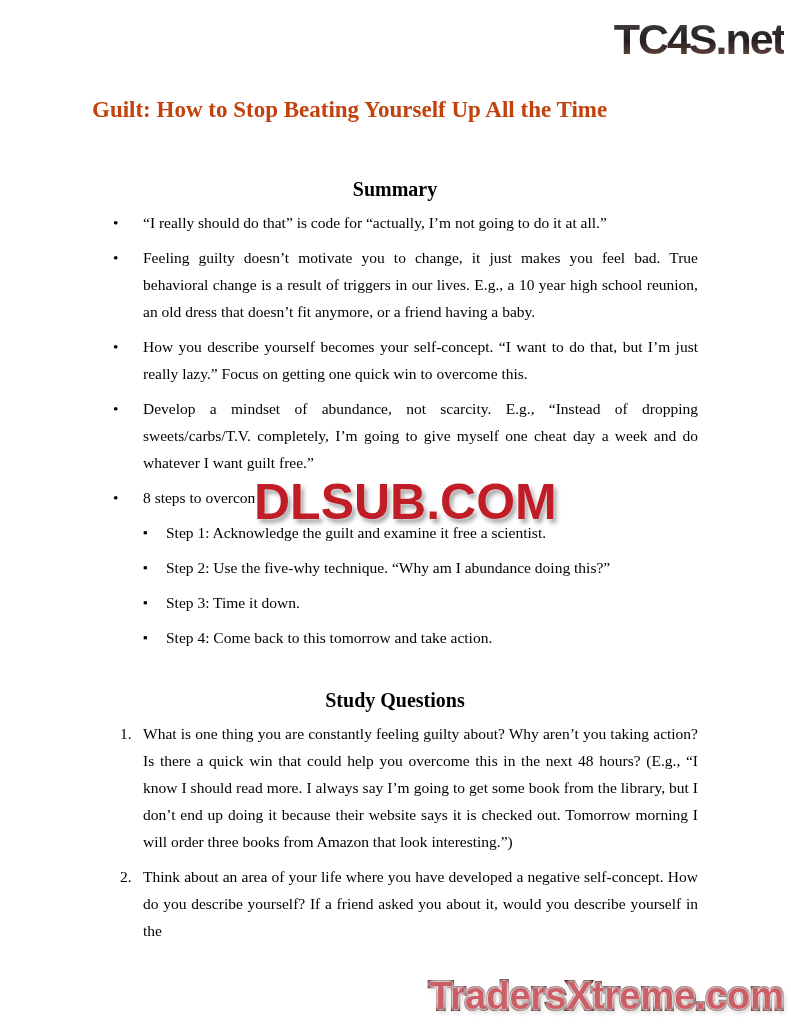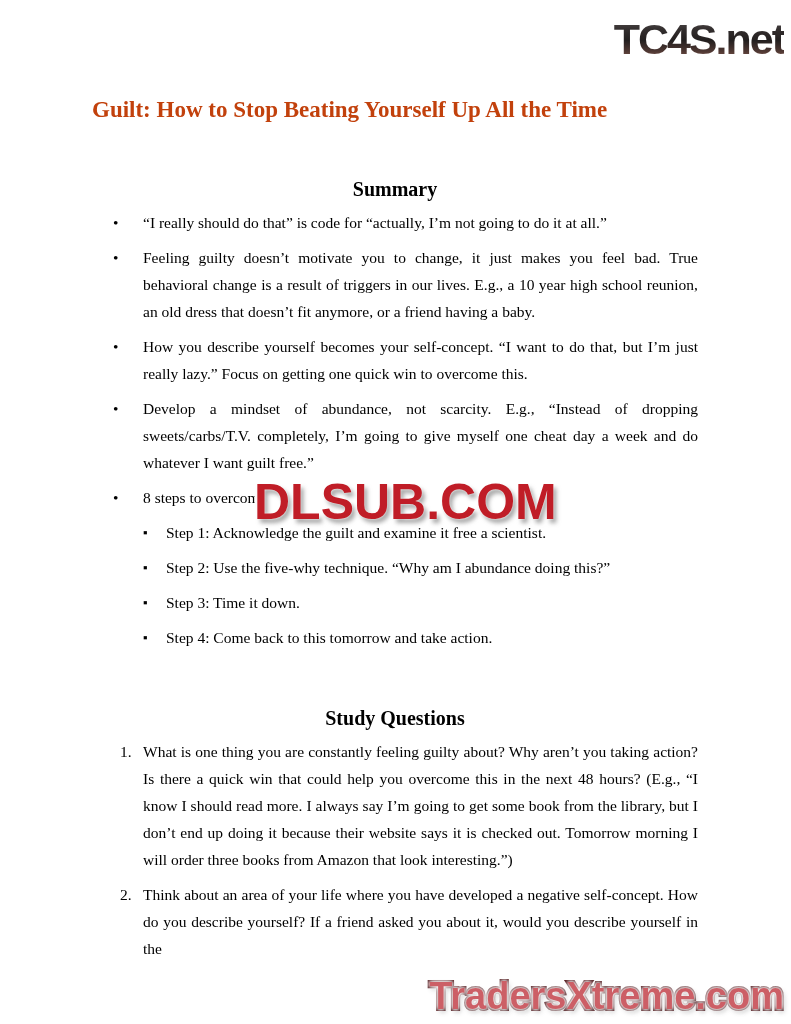--- a/index.html
+++ b/index.html
@@ -41,21 +41,21 @@
     color: #c2410c;
     margin: 0 0 53px 0;
   }
   .section-heading {
     font-size: 20px;
     line-height: 27px;
     font-weight: bold;
     margin: 0 0 6px 0;
     text-align: center;
   }
-  .section-heading.questions { margin-top: 54px; }
+  .section-heading.questions { margin-top: 36px; }
 
   ul, ol { list-style: none; margin: 0; padding: 0; }
   li {
     font-size: 15.5px;
     line-height: 27px;
     text-align: justify;
     position: relative;
     margin-bottom: 8px;
   }
   li.bullet   { padding-left: 51px; }

